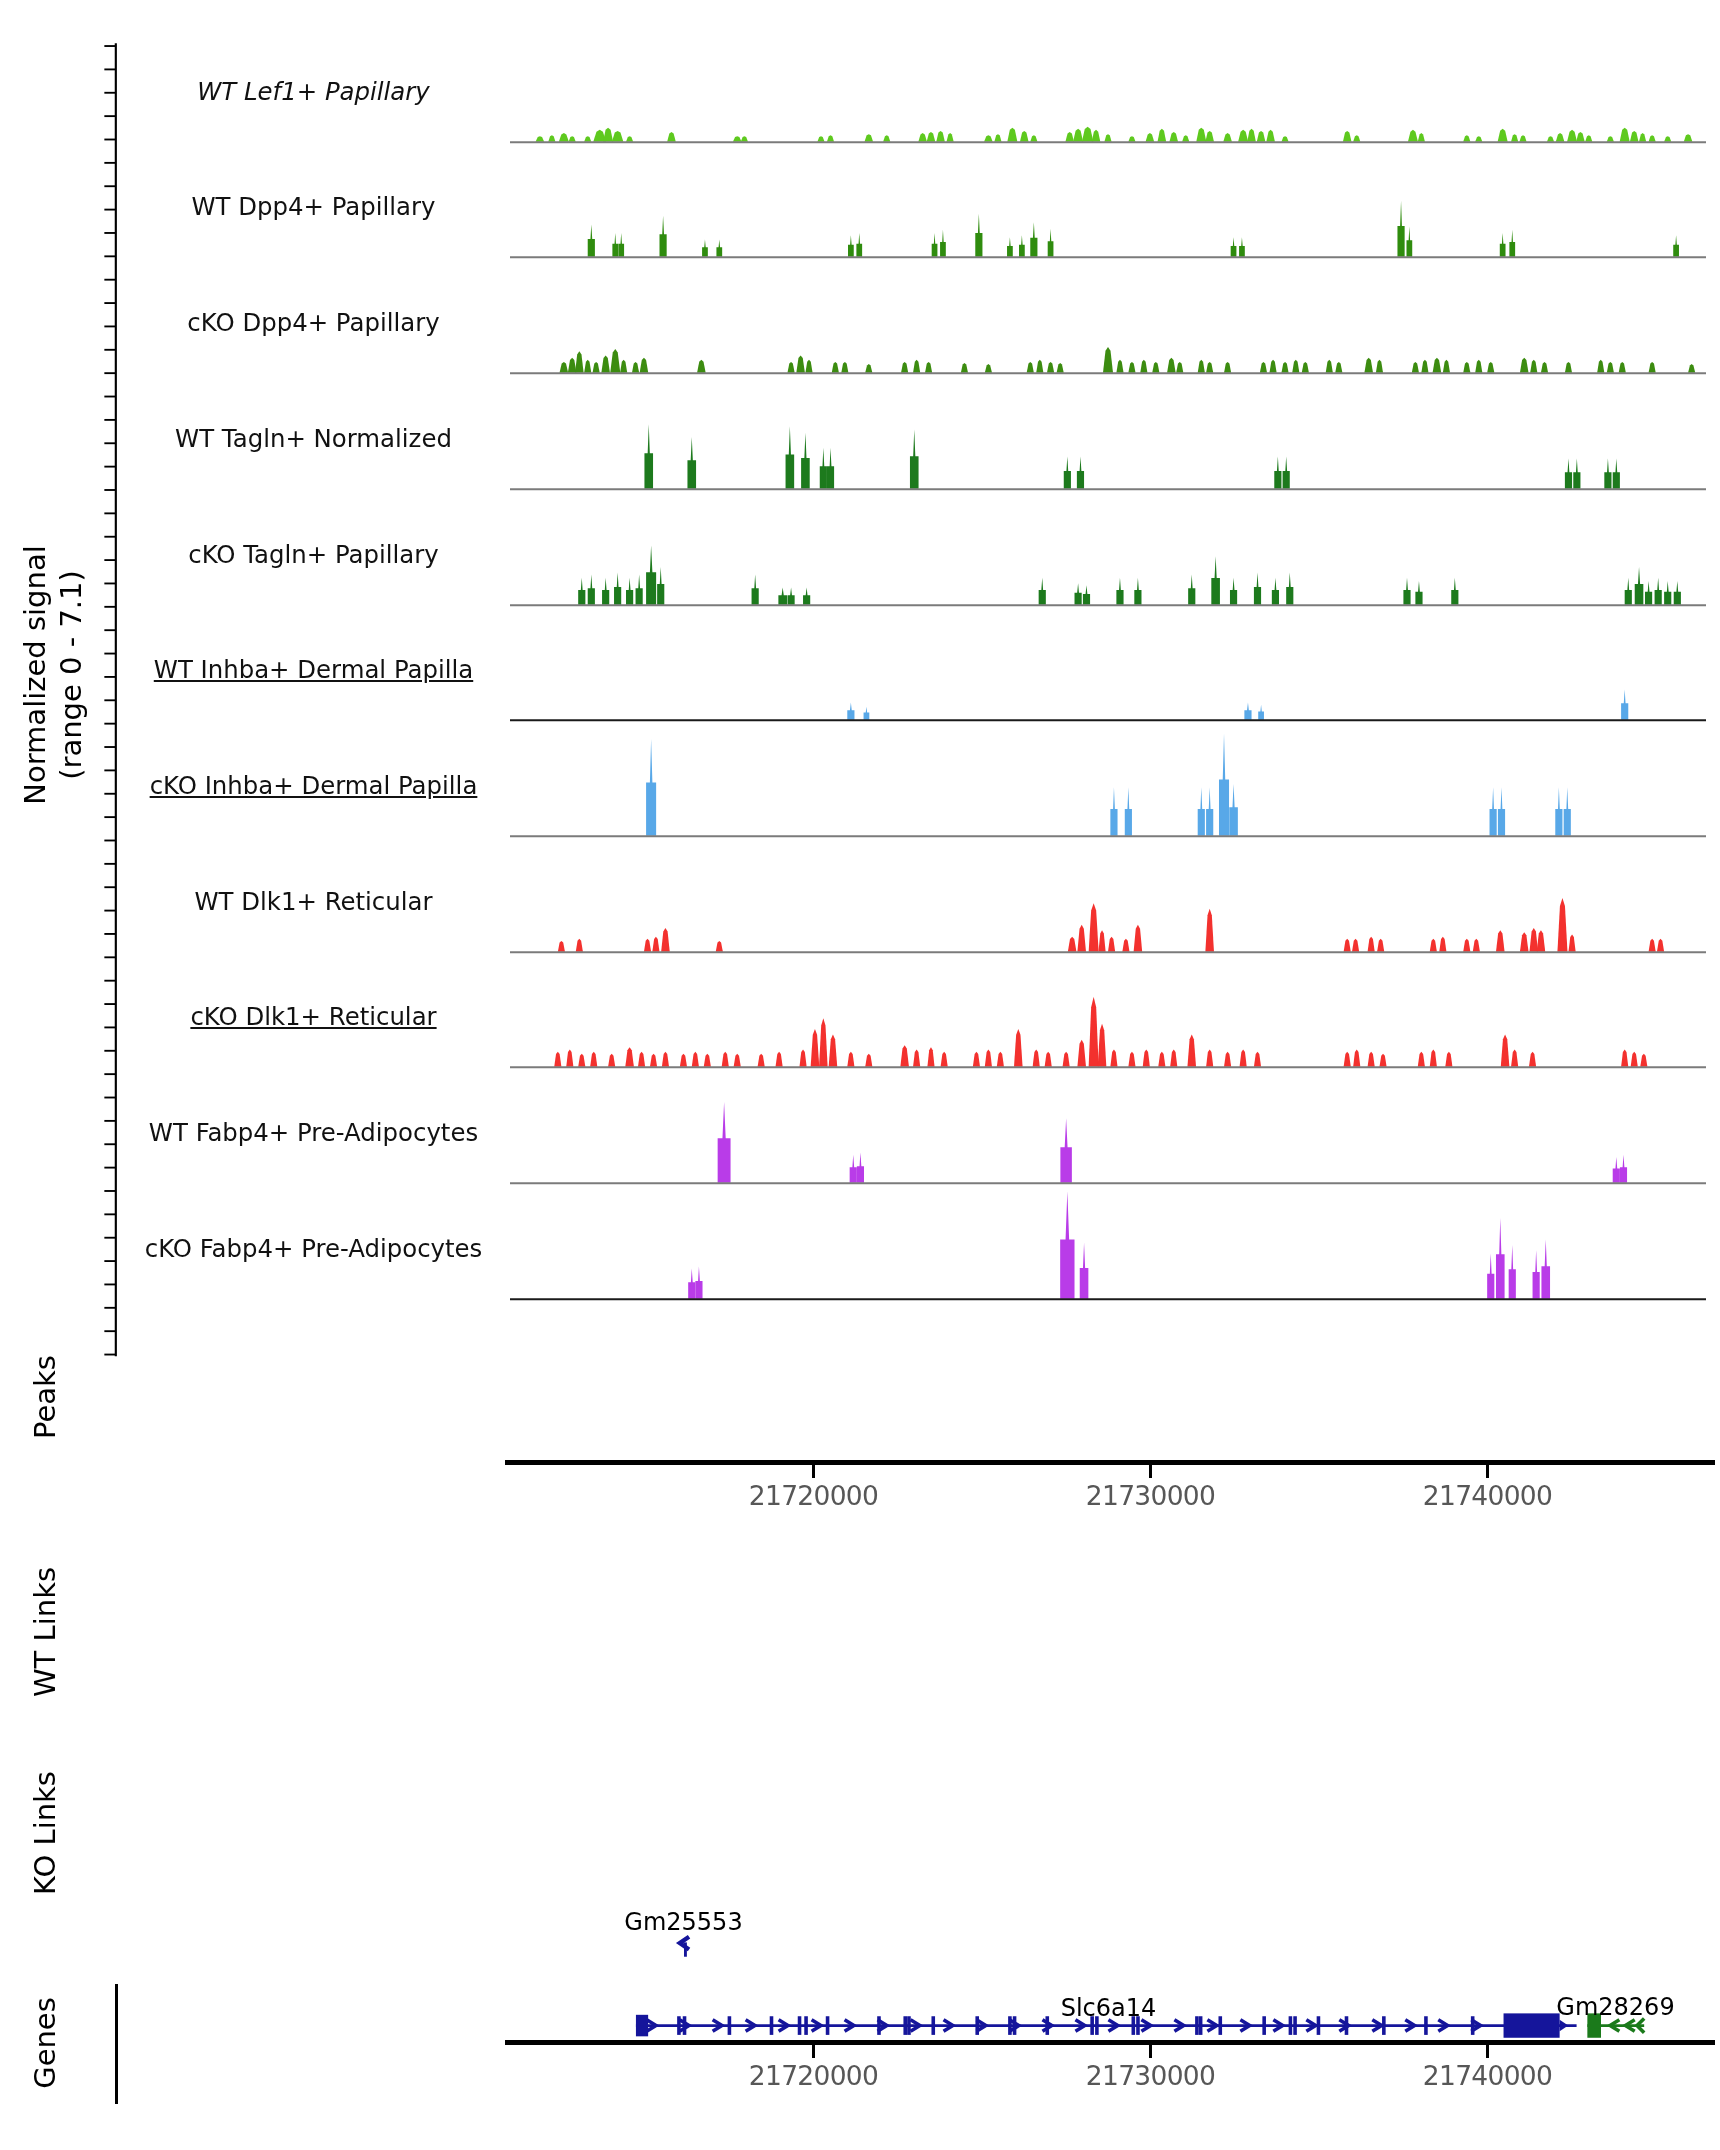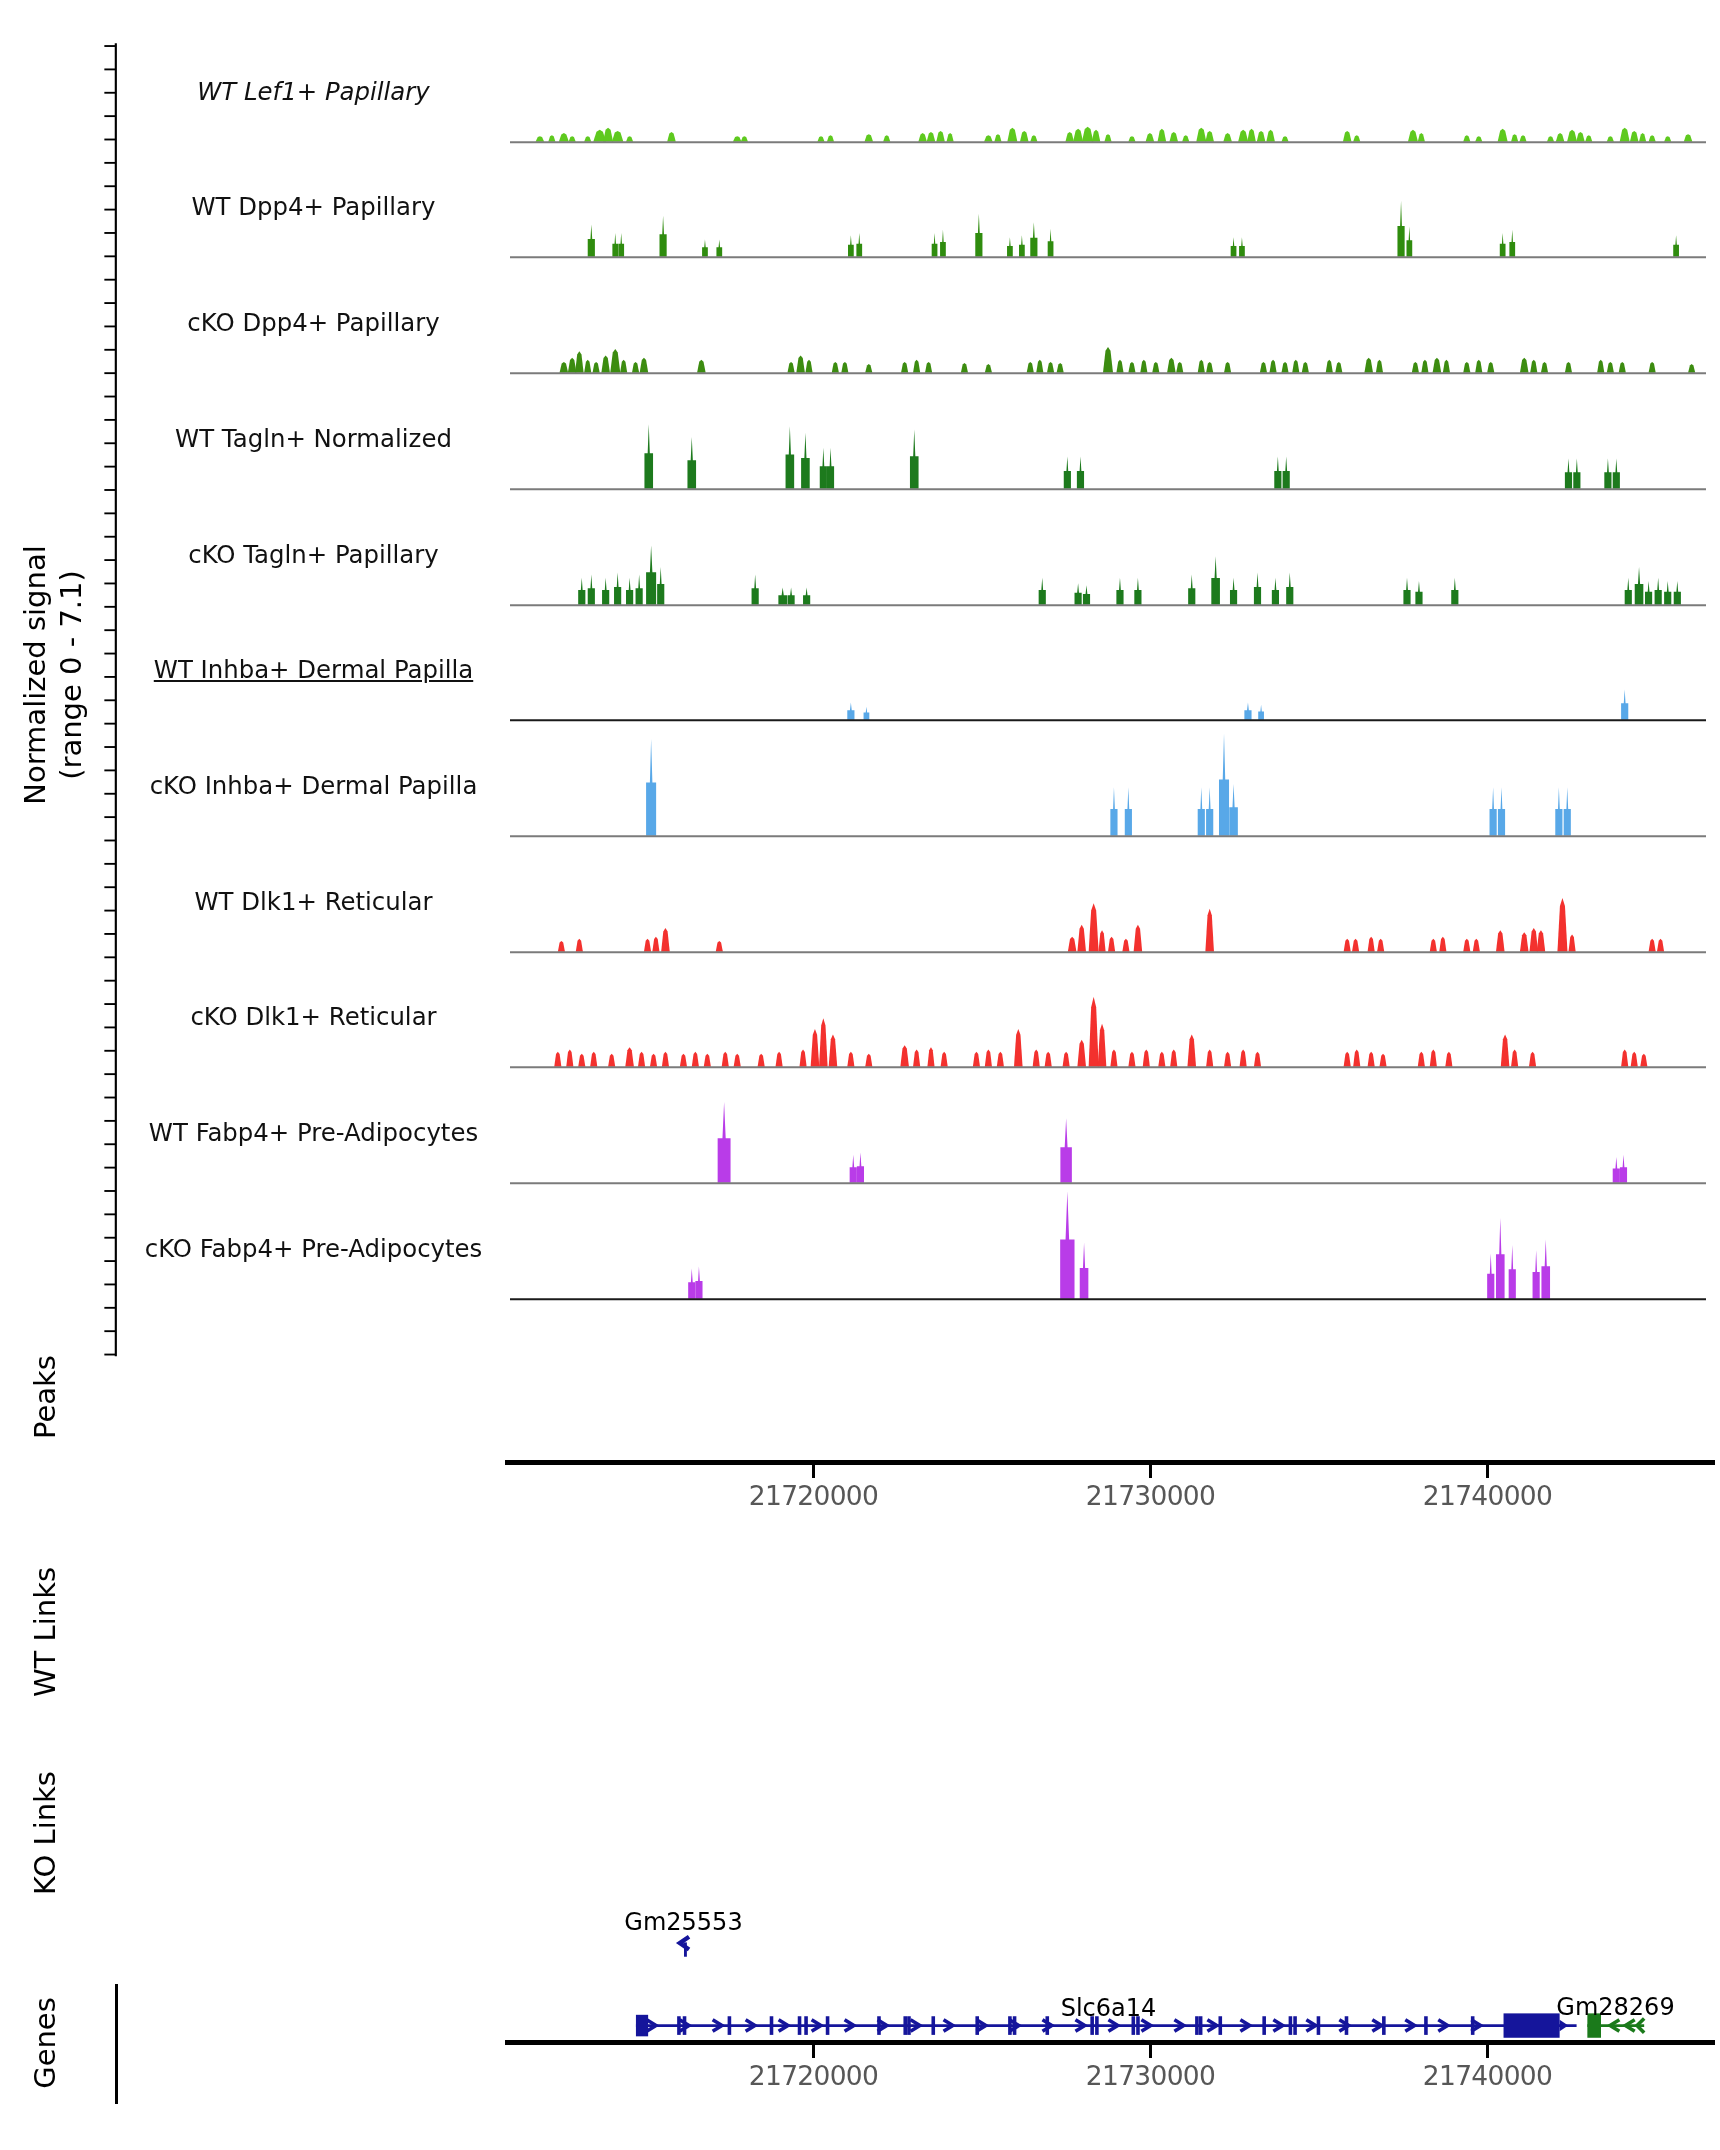--- a/index.html
+++ b/index.html
@@ -307,21 +307,21 @@
       </svg>
       <div class="track-label" style="top: 655px; text-decoration: underline;">WT Inhba+ Dermal Papilla</div>
       <svg width="1196" height="110" class="abs" style="left: 510px; top: 612px;" viewBox="0 0 1668 153">
         <polygon points="470.4,150.0 470.4,136.8 474.1,136.8 475.4,126.0 476.6,136.8 480.4,136.8 480.4,150.0" fill="#58a8e8"></polygon>
         <polygon points="493.1,150.0 493.1,140.1 496.1,140.1 497.1,132.0 498.1,140.1 501.1,140.1 501.1,150.0" fill="#58a8e8"></polygon>
         <polygon points="1024.2,150.0 1024.2,136.8 1027.9,136.8 1029.2,126.0 1030.4,136.8 1034.2,136.8 1034.2,150.0" fill="#58a8e8"></polygon>
         <polygon points="1043.5,150.0 1043.5,138.4 1046.5,138.4 1047.5,129.0 1048.5,138.4 1051.5,138.4 1051.5,150.0" fill="#58a8e8"></polygon>
         <polygon points="1549.6,150.0 1549.6,126.9 1553.3,126.9 1554.6,108.0 1555.8,126.9 1559.6,126.9 1559.6,150.0" fill="#58a8e8"></polygon>
         <line x1="0" y1="150.8" x2="1668" y2="150.8" stroke="#1a1a1a" stroke-width="3"></line>
       </svg>
-      <div class="track-label" style="top: 771px;">cKO Inhba+ Dermal Papilla</div>
+      <div class="track-label" style="top: 771px; text-decoration: underline;">cKO Inhba+ Dermal Papilla</div>
       <svg width="1196" height="110" class="abs" style="left: 510px; top: 728px;" viewBox="0 0 1668 153">
         <polygon points="189.8,150.0 189.8,75.8 195.1,75.8 196.8,15.0 198.6,75.8 203.8,75.8 203.8,150.0" fill="#58a8e8"></polygon>
         <polygon points="837.3,150.0 837.3,112.9 841.1,112.9 842.3,82.5 843.6,112.9 847.3,112.9 847.3,150.0" fill="#58a8e8"></polygon>
         <polygon points="857.4,150.0 857.4,112.9 861.1,112.9 862.4,82.5 863.6,112.9 867.4,112.9 867.4,150.0" fill="#58a8e8"></polygon>
         <polygon points="959.1,150.0 959.1,112.9 962.9,112.9 964.1,82.5 965.4,112.9 969.1,112.9 969.1,150.0" fill="#58a8e8"></polygon>
         <polygon points="970.8,150.0 970.8,112.9 974.5,112.9 975.8,82.5 977.0,112.9 980.8,112.9 980.8,150.0" fill="#58a8e8"></polygon>
         <polygon points="988.8,150.0 988.8,71.6 994.0,71.6 995.8,7.5 997.5,71.6 1002.8,71.6 1002.8,150.0" fill="#58a8e8"></polygon>
         <polygon points="1003.1,150.0 1003.1,110.4 1007.6,110.4 1009.1,78.0 1010.6,110.4 1015.1,110.4 1015.1,150.0" fill="#58a8e8"></polygon>
         <polygon points="1366.1,150.0 1366.1,112.9 1369.8,112.9 1371.1,82.5 1372.3,112.9 1376.1,112.9 1376.1,150.0" fill="#58a8e8"></polygon>
         <polygon points="1377.8,150.0 1377.8,112.9 1381.5,112.9 1382.8,82.5 1384.0,112.9 1387.8,112.9 1387.8,150.0" fill="#58a8e8"></polygon>
@@ -356,21 +356,21 @@
         <polygon points="1375.1,150.0 1378.1,124.5 1381.1,120.0 1384.1,124.5 1387.1,150.0" fill="#f3312e"></polygon>
         <polygon points="1408.5,150.0 1411.5,127.0 1414.5,123.0 1417.5,127.0 1420.5,150.0" fill="#f3312e"></polygon>
         <polygon points="1421.8,150.0 1424.8,122.0 1427.8,117.0 1430.8,122.0 1433.8,150.0" fill="#f3312e"></polygon>
         <polygon points="1431.8,150.0 1434.8,124.5 1437.8,120.0 1440.8,124.5 1443.8,150.0" fill="#f3312e"></polygon>
         <polygon points="1460.8,150.0 1464.3,86.3 1467.8,75.0 1471.3,86.3 1474.8,150.0" fill="#f3312e"></polygon>
         <polygon points="1476.2,150.0 1478.7,129.6 1481.2,126.0 1483.7,129.6 1486.2,150.0" fill="#f3312e"></polygon>
         <polygon points="1587.9,150.0 1590.4,134.7 1592.9,132.0 1595.4,134.7 1597.9,150.0" fill="#f3312e"></polygon>
         <polygon points="1599.6,150.0 1602.1,134.7 1604.6,132.0 1607.1,134.7 1609.6,150.0" fill="#f3312e"></polygon>
         <line x1="0" y1="150.8" x2="1668" y2="150.8" stroke="#7b7b7b" stroke-width="3"></line>
       </svg>
-      <div class="track-label" style="top: 1002px;">cKO Dlk1+ Reticular</div>
+      <div class="track-label" style="top: 1002px; text-decoration: underline;">cKO Dlk1+ Reticular</div>
       <svg width="1196" height="110" class="abs" style="left: 510px; top: 959px;" viewBox="0 0 1668 153">
         <polygon points="61.7,150.0 64.2,132.2 66.7,129.0 69.2,132.2 71.7,150.0" fill="#f3312e"></polygon>
         <polygon points="78.4,150.0 80.9,129.6 83.4,126.0 85.9,129.6 88.4,150.0" fill="#f3312e"></polygon>
         <polygon points="95.1,150.0 97.6,134.7 100.1,132.0 102.6,134.7 105.1,150.0" fill="#f3312e"></polygon>
         <polygon points="111.8,150.0 114.3,132.2 116.8,129.0 119.3,132.2 121.8,150.0" fill="#f3312e"></polygon>
         <polygon points="136.8,150.0 139.3,134.7 141.8,132.0 144.3,134.7 146.8,150.0" fill="#f3312e"></polygon>
         <polygon points="160.8,150.0 163.8,127.0 166.8,123.0 169.8,127.0 172.8,150.0" fill="#f3312e"></polygon>
         <polygon points="178.5,150.0 181.0,132.2 183.5,129.0 186.0,132.2 188.5,150.0" fill="#f3312e"></polygon>
         <polygon points="195.2,150.0 197.7,134.7 200.2,132.0 202.7,134.7 205.2,150.0" fill="#f3312e"></polygon>
         <polygon points="211.8,150.0 214.3,132.2 216.8,129.0 219.3,132.2 221.8,150.0" fill="#f3312e"></polygon>

